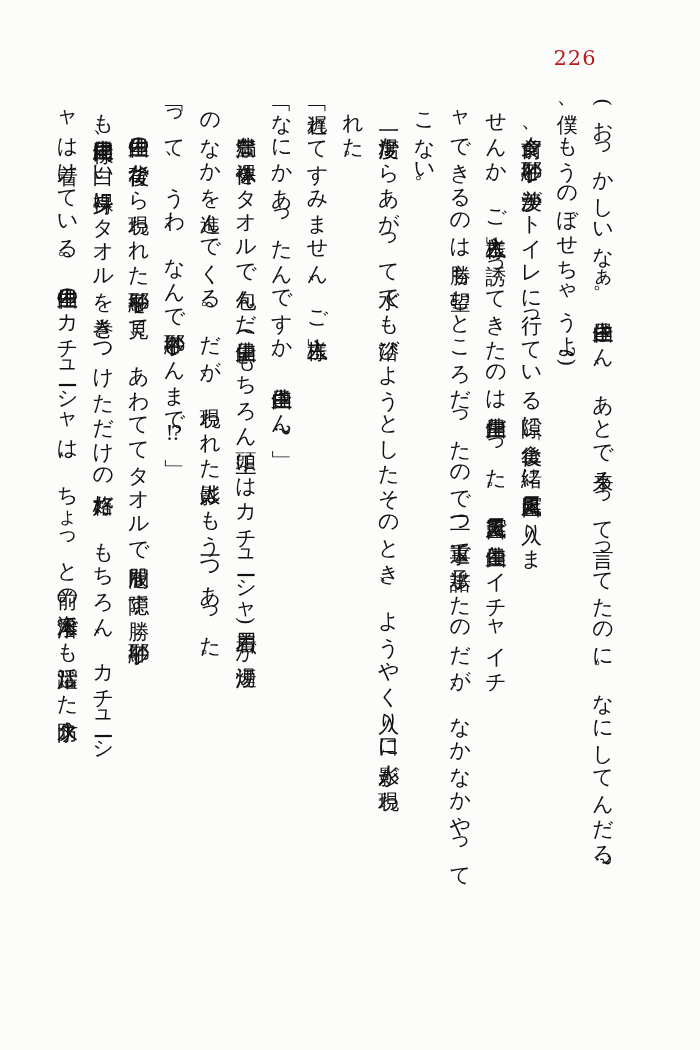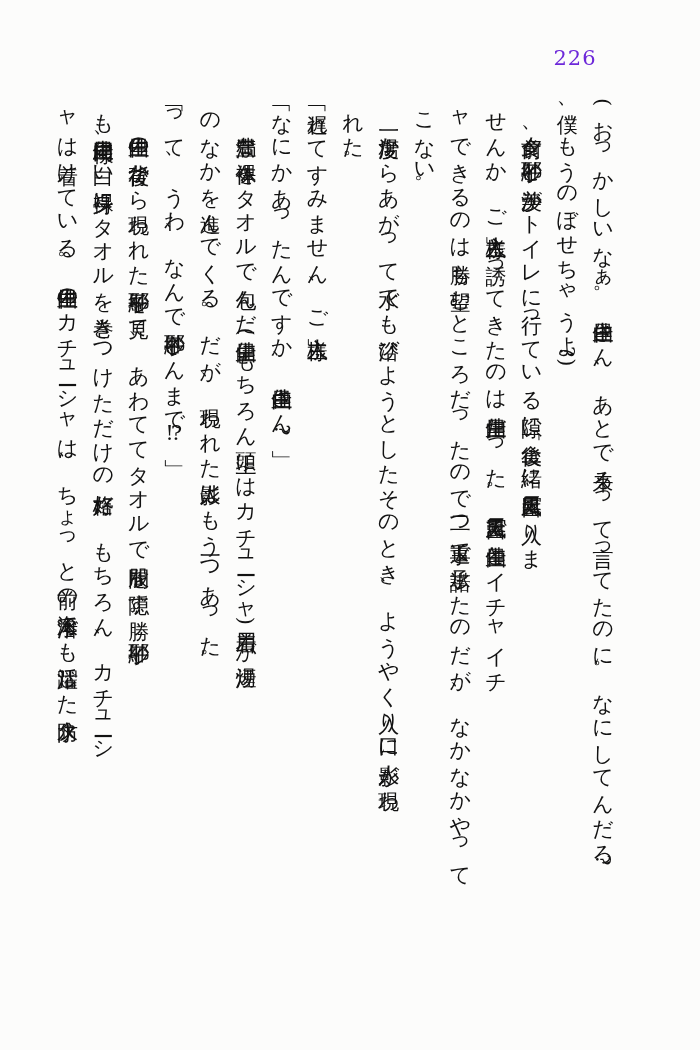--- a/index.html
+++ b/index.html
@@ -20,21 +20,21 @@
     inset: 0;
   }
   .page-number {
     position: absolute;
     top: 46px;
     left: 553px;
     width: 44px;
     text-align: center;
     font-size: 21px;
     letter-spacing: 1px;
-    color: #6d28d9;
+    color: #b91c1c;
   }
   .text-block {
     position: absolute;
     top: 98px;
     right: 80px;
     height: 852px;
     writing-mode: vertical-rl;
     text-orientation: mixed;
     font-size: 21px;
     letter-spacing: 1px;

